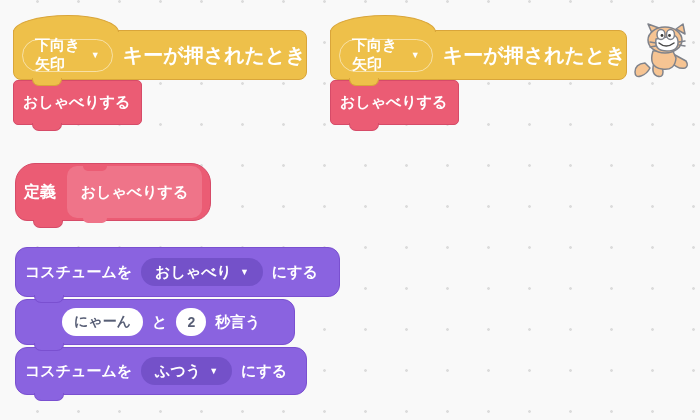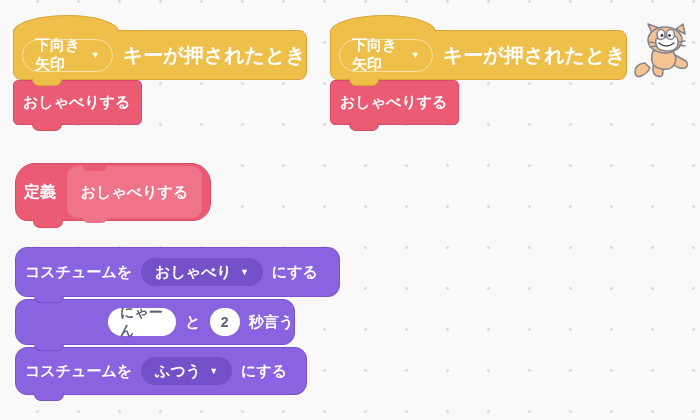--- a/index.html
+++ b/index.html
@@ -72,21 +72,21 @@
     position:absolute; bottom:-5px; left:16px; width:24px; height:5px;
     background:#ef7489; border-radius:0 0 5px 5px;
   }
 
   
   .purple{ background:#8a63e0; border:1px solid #7a50d0; border-radius:12px; }
   .p1{ left:0; top:84px;  width:325px; height:50px; }
   .p2{ left:0; top:136px; width:280px; height:46px; }
   .p3{ left:0; top:184px; width:292px; height:48px; }
   .purple .row{ padding-left:9px; }
-  .p2 .row{ padding-left:46px;margin-left:46px; }
+  .p2 .row{ padding-left:46px; }
   .pill-dd{
     display:inline-flex; align-items:center; gap:8px;
     height:28px; padding:0 14px; border-radius:16px;
     background:#7451c9; font-size:15px; cursor:pointer;
   }
   .pill-w{
     display:inline-flex; align-items:center; justify-content:center;
     height:28px; padding:0 12px; border-radius:14px;
     background:#fff; color:#575e75; font-size:14px; font-weight:600;
   }

